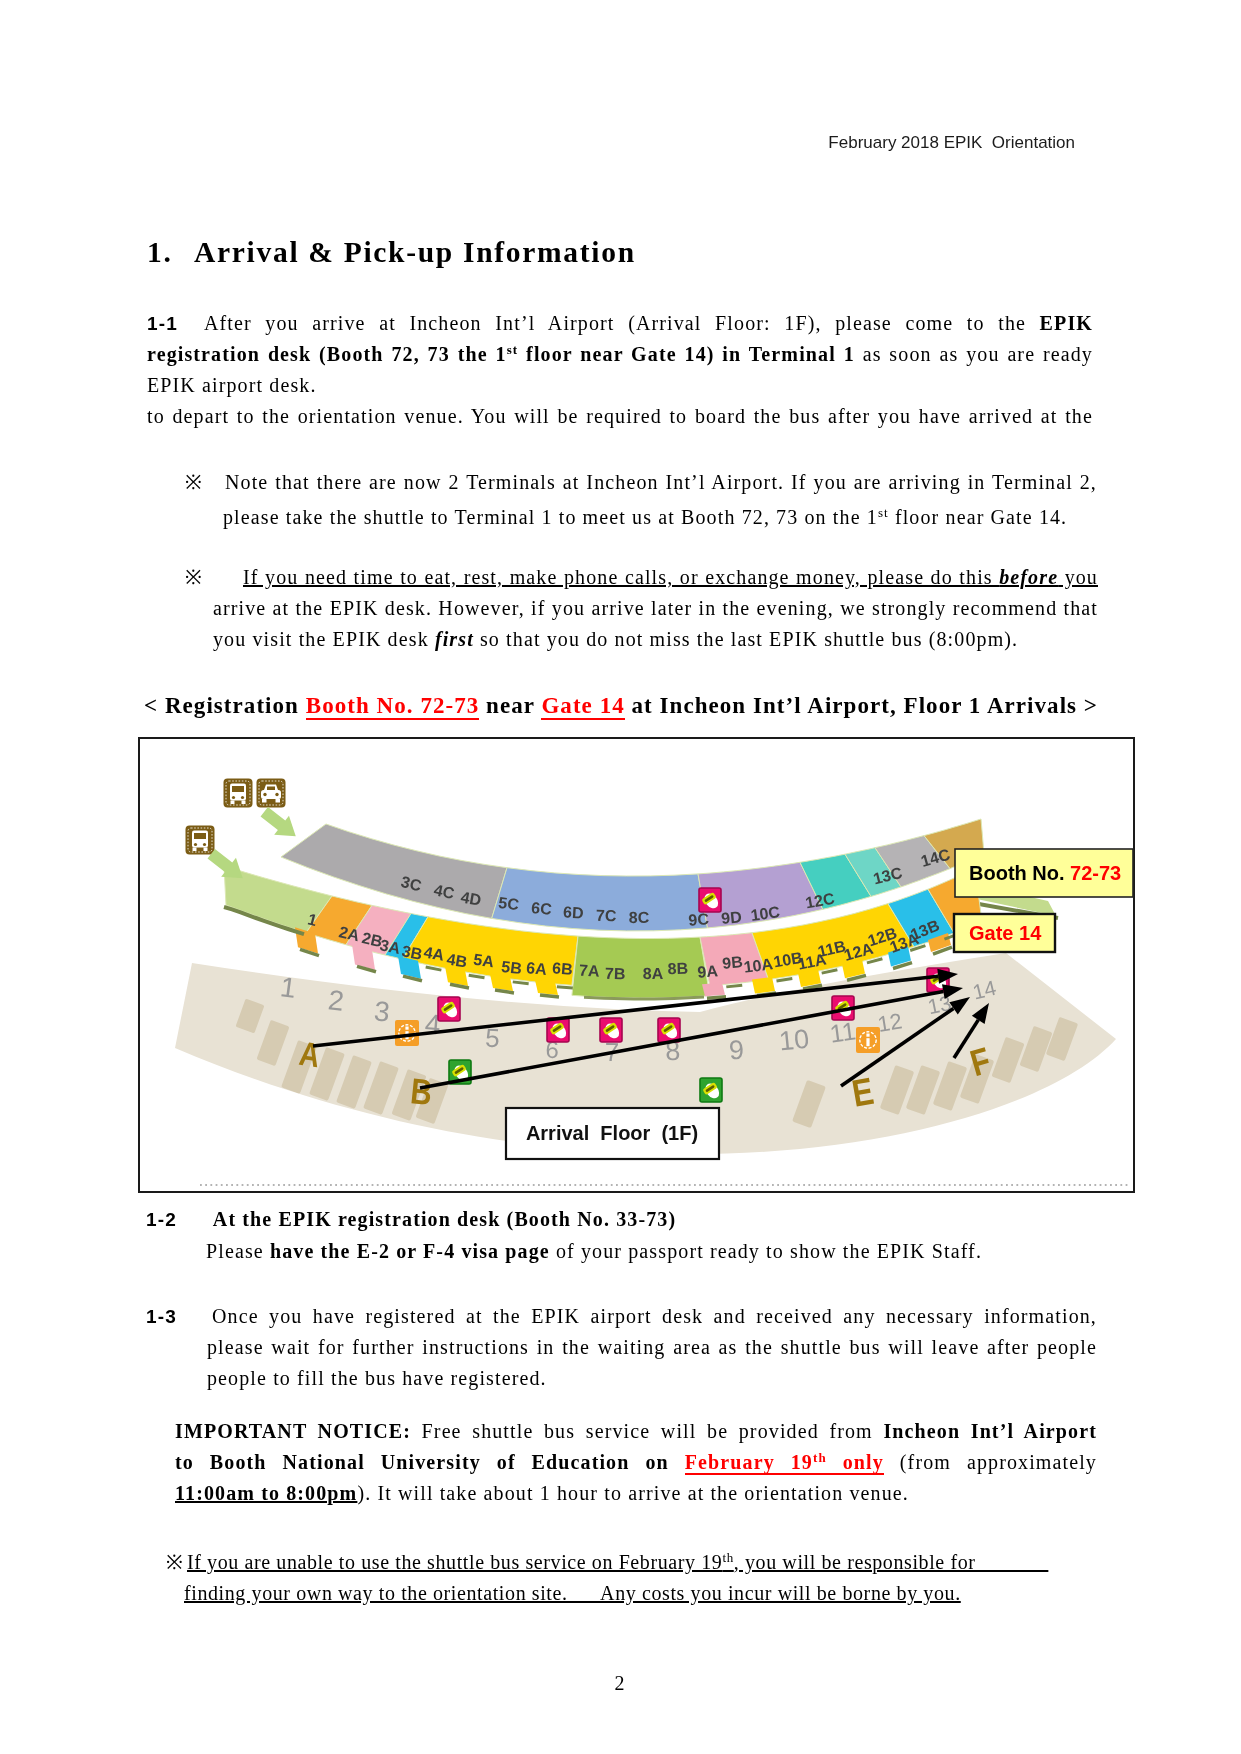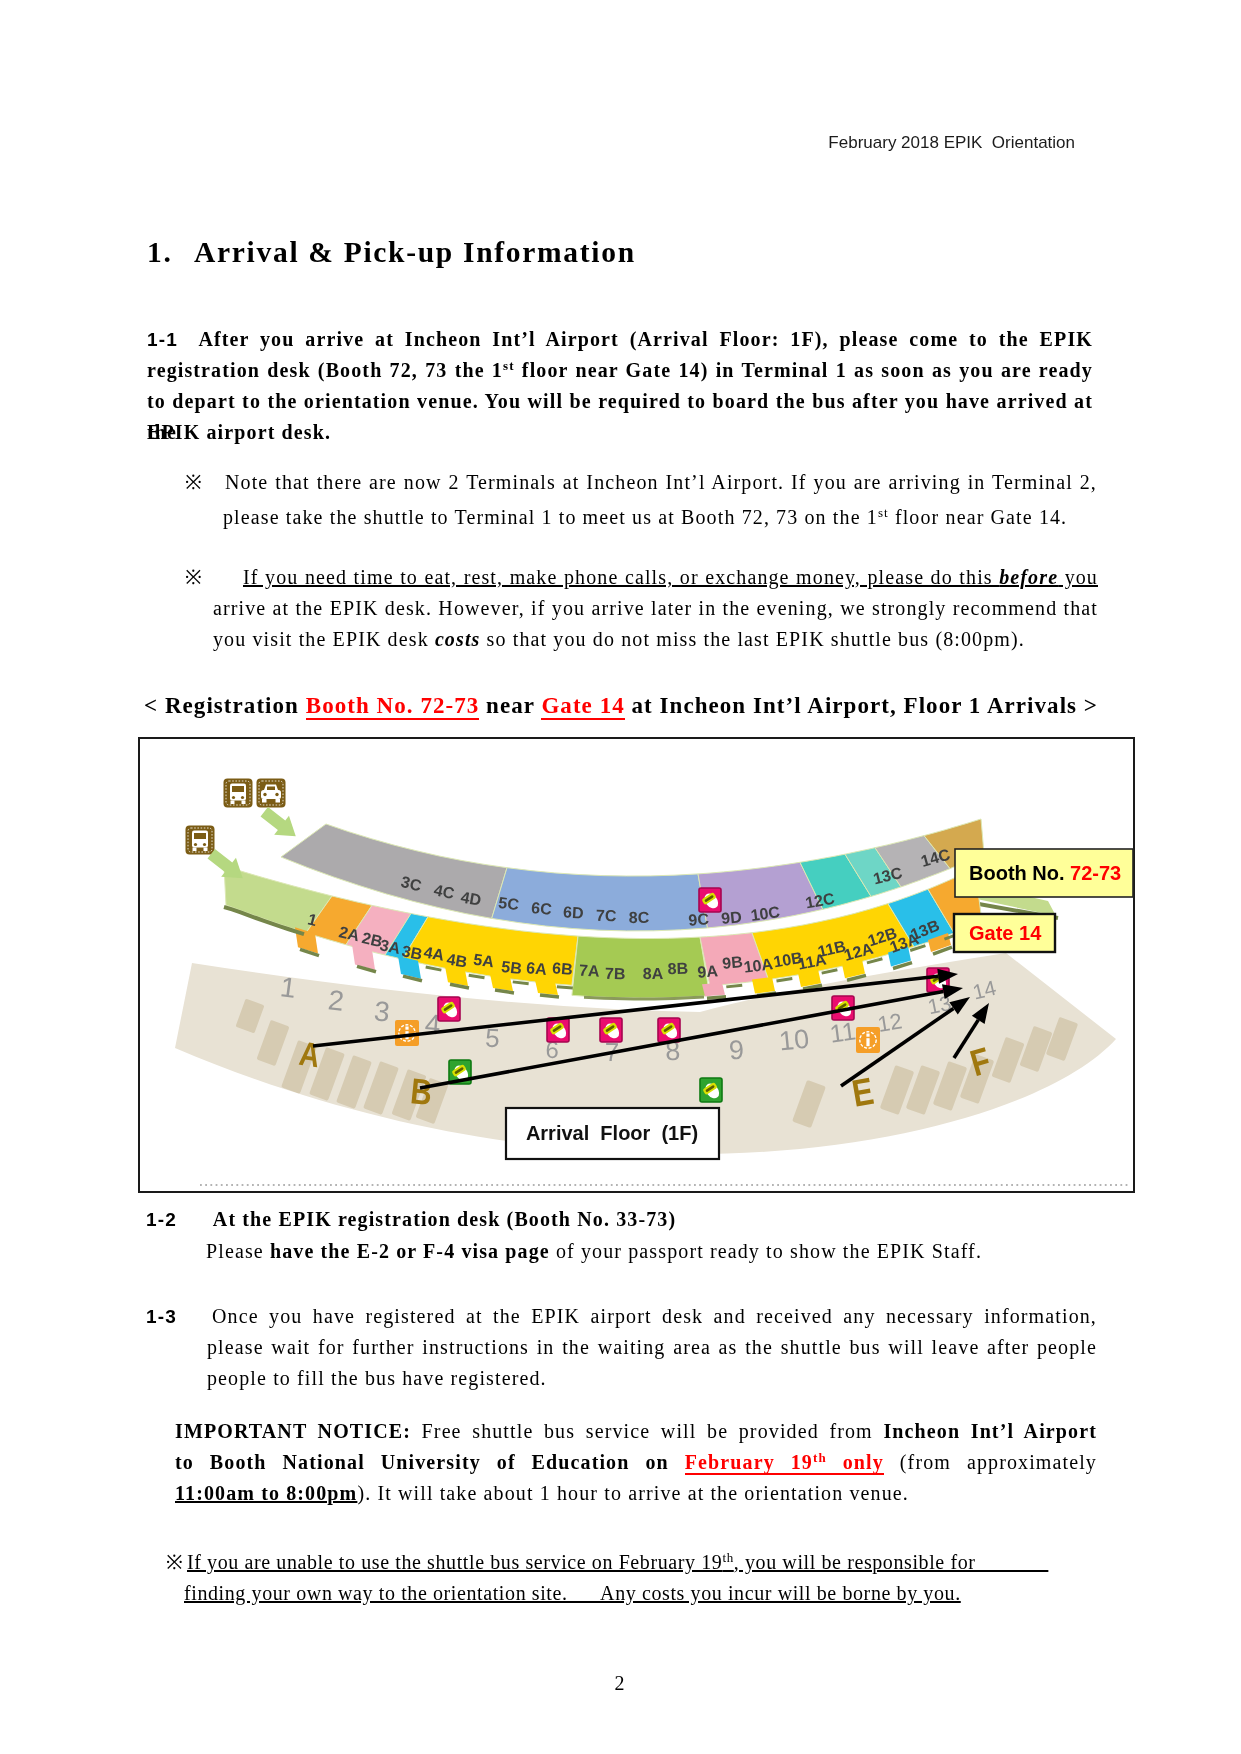--- a/index.html
+++ b/index.html
@@ -14,42 +14,42 @@
   sup{font-size:13px;vertical-align:baseline;position:relative;top:-7px;line-height:0;}
   .ru{color:#ff0000;border-bottom:2.2px solid #ff0000;}
 </style>
 </head>
 <body>
 
 <div class="abs sans" style="top:133px;right:166px;font-size:17px;color:#1b1b1b;">February 2018 EPIK&nbsp; Orientation</div>
 
 <div class="abs ser" style="top:236px;left:147px;font-size:29.5px;font-weight:bold;line-height:32px;letter-spacing:1.7px;"><span style="display:inline-block;width:47px;">1.</span>Arrival &amp; Pick-up Information</div>
 
-<div class="abs ser" style="top:324px;left:147px;width:946px;font-weight:bold;">
+<div class="abs ser" style="top:308px;left:147px;width:946px;">
   <div class="line j"><b class="sans" style="font-size:19px;">1-1</b>&nbsp; After you arrive at Incheon Int’l Airport (Arrival Floor: 1F), please come to the <b>EPIK</b></div>
   <div class="line j"><b>registration desk (Booth 72, 73 the 1<sup>st</sup> floor near Gate 14) in Terminal 1</b> as soon as you are ready</div>
+  <div class="line">EPIK airport desk.</div>
   <div class="line j">to depart to the orientation venue. You will be required to board the bus after you have arrived at the</div>
-  <div class="line">EPIK airport desk.</div>
 </div>
 
 <div class="abs ser" style="top:467px;left:185px;width:912px;">
   <div class="line" style="position:relative;">
       <span style="position:absolute;left:0;">※</span>
       <span class="j" style="display:block;margin-left:40px;">Note that there are now 2 Terminals at Incheon Int’l Airport. If you are arriving in Terminal 2,</span>
     </div>
   <div class="line" style="margin-top:4px;margin-left:38px;">please take the shuttle to Terminal 1 to meet us at Booth 72, 73 on the 1<sup>st</sup> floor near Gate 14.</div>
 </div>
 
 <div class="abs ser" style="top:562px;left:185px;width:913px;">
   <div class="line" style="position:relative;">
       <span style="position:absolute;left:0;">※</span>
       <span class="j" style="display:block;margin-left:58px;text-decoration:underline;">If you need time to eat, rest, make phone calls, or exchange money, please do this <b><i>before</i></b> you</span>
     </div>
   <div class="line j" style="margin-left:28px;">arrive at the EPIK desk. However, if you arrive later in the evening, we strongly recommend that</div>
-  <div class="line" style="margin-left:28px;">you visit the EPIK desk <b><i>costs</i></b> so that you do not miss the last EPIK shuttle bus (8:00pm).</div>
+  <div class="line" style="margin-left:28px;">you visit the EPIK desk <b><i>first</i></b> so that you do not miss the last EPIK shuttle bus (8:00pm).</div>
 </div>
 
 <div class="abs ser" style="top:694px;left:144px;width:961px;font-size:23px;font-weight:bold;line-height:23px;white-space:nowrap;letter-spacing:1.05px;">&lt; Registration <span class="ru">Booth No. 72-73</span> near <span class="ru">Gate 14</span> at Incheon Int’l Airport, Floor 1 Arrivals &gt;</div>
 
 <svg width="997" height="456" viewBox="0 0 997 456" style="position:absolute;left:138px;top:737px;font-family:'Liberation Sans',sans-serif;">
 
 <rect x="1" y="1" width="995" height="454" fill="#ffffff" stroke="#1a1a1a" stroke-width="2"></rect>
 
 <clipPath id="floorclip">
       <path d="M 54,226 Q 342,271 562,275 Q 662,248 868,216 L 978,302 C 882,408 462,493 37,311 Z"></path>

